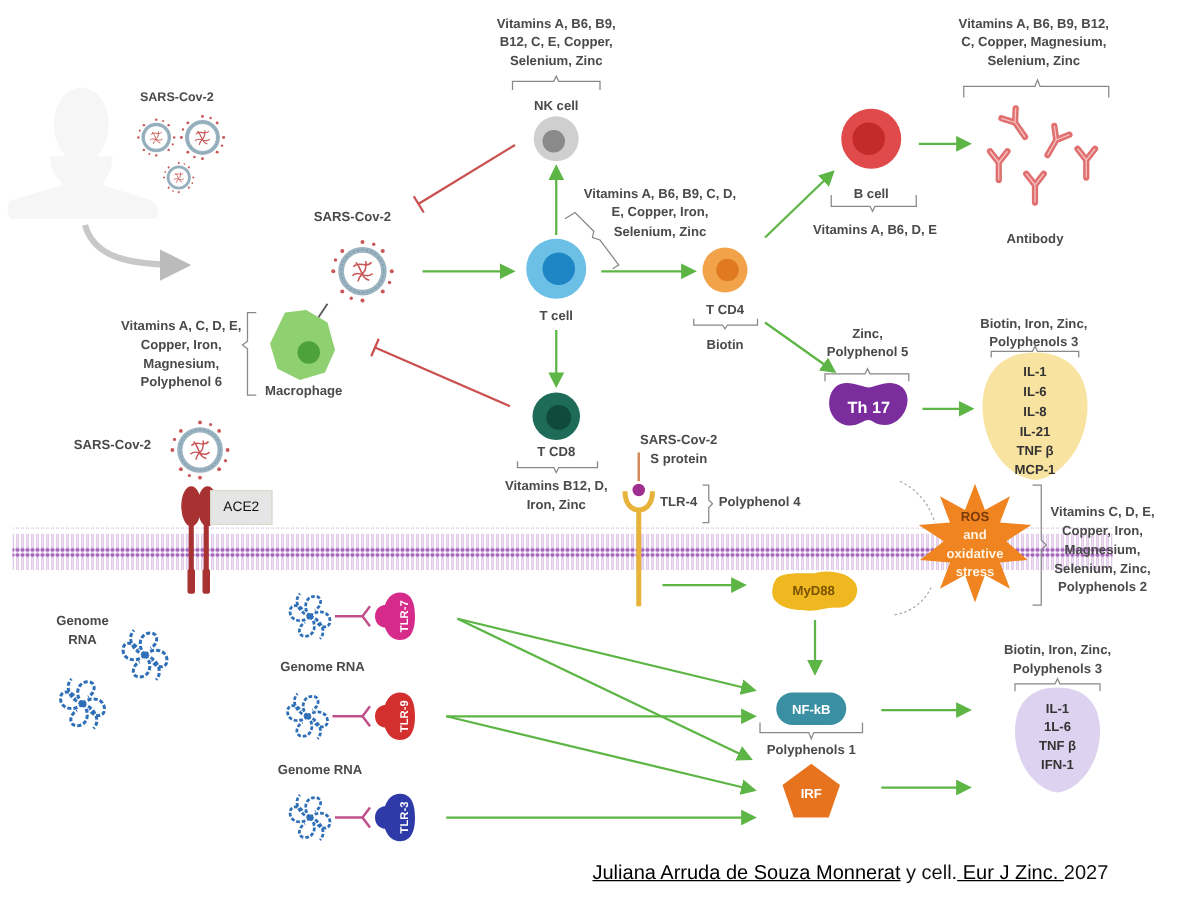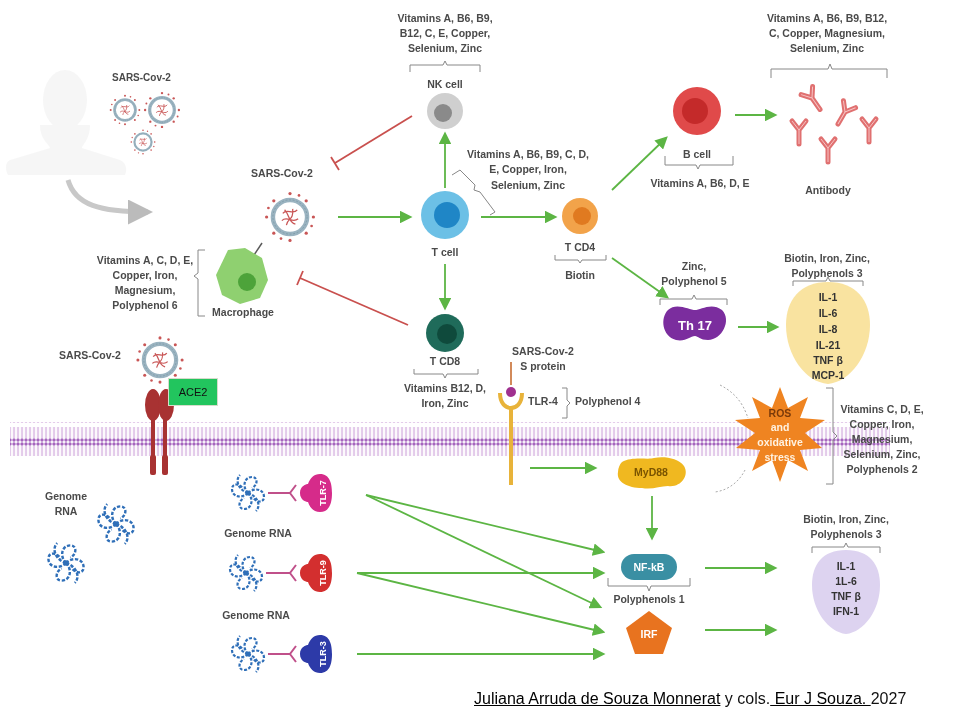--- a/index.html
+++ b/index.html
@@ -7,22 +7,22 @@
          font-family: "Liberation Sans", "DejaVu Sans", sans-serif; }
   #stage { position: absolute; left: 0; top: 0; width: 960px; height: 720px; }
   svg text { font-family: "Liberation Sans", "DejaVu Sans", sans-serif; font-weight: bold; fill: #4a4a4a; }
   .lbl { font-size: 10.5px; }
   .lbl-sm { font-size: 10px; }
   .lbl-dark { fill: #333; }
   .white { fill: #ffffff; }
   .citation { position: absolute; left: 474px; top: 690px; font-family: "Liberation Sans", sans-serif;
               font-size: 16px; color: #111; white-space: nowrap; }
   .citation a { color: #000000; text-decoration: underline; cursor: pointer; }
-  .ace2-box { position: absolute; left: 168px; top: 378px; width: 48px; height: 26px;
-              background: #22c55e; border: 1px solid #d6dccb; font-family: "Liberation Sans", sans-serif;
+  .ace2-box { position: absolute; left: 168px; top: 392px; width: 48px; height: 26px;
+              background: #e5e5e5; border: 1px solid #d6dccb; font-family: "Liberation Sans", sans-serif;
               font-size: 11px; color: #111; display: flex; align-items: center; justify-content: center; }
 </style>
 </head>
 <body>
 
 <svg id="stage" width="960" height="720" viewBox="0 0 960 720" xmlns="http://www.w3.org/2000/svg">
   <defs>
     <marker id="ah" viewBox="0 0 10 10" refX="8" refY="5" markerWidth="7" markerHeight="7" orient="auto">
       <path d="M0,0 L10,5 L0,10 z" fill="#5cb544"></path>
     </marker>
@@ -295,13 +295,13 @@
     <line x1="357" y1="573" x2="603" y2="573" marker-end="url(#ah)"></line>
     <line x1="357" y1="573" x2="603" y2="632" marker-end="url(#ah)"></line>
     <line x1="357" y1="654" x2="603" y2="654" marker-end="url(#ah)"></line>
     <line x1="705" y1="568" x2="775" y2="568" marker-end="url(#ah)"></line>
     <line x1="705" y1="630" x2="775" y2="630" marker-end="url(#ah)"></line>
   </g>
 </svg>
 
 <div class="ace2-box">ACE2</div>
 
-<div class="citation"><a>Juliana Arruda de Souza Monnerat</a><span> y cols.</span><a> Eur J Souza. </a><span>2027</span></div>
+<div class="citation"><a>Juliana Arruda de Souza Monnerat</a><span> y cell.</span><a> Eur J Zinc. </a><span>2027</span></div>
 
 </body></html>

